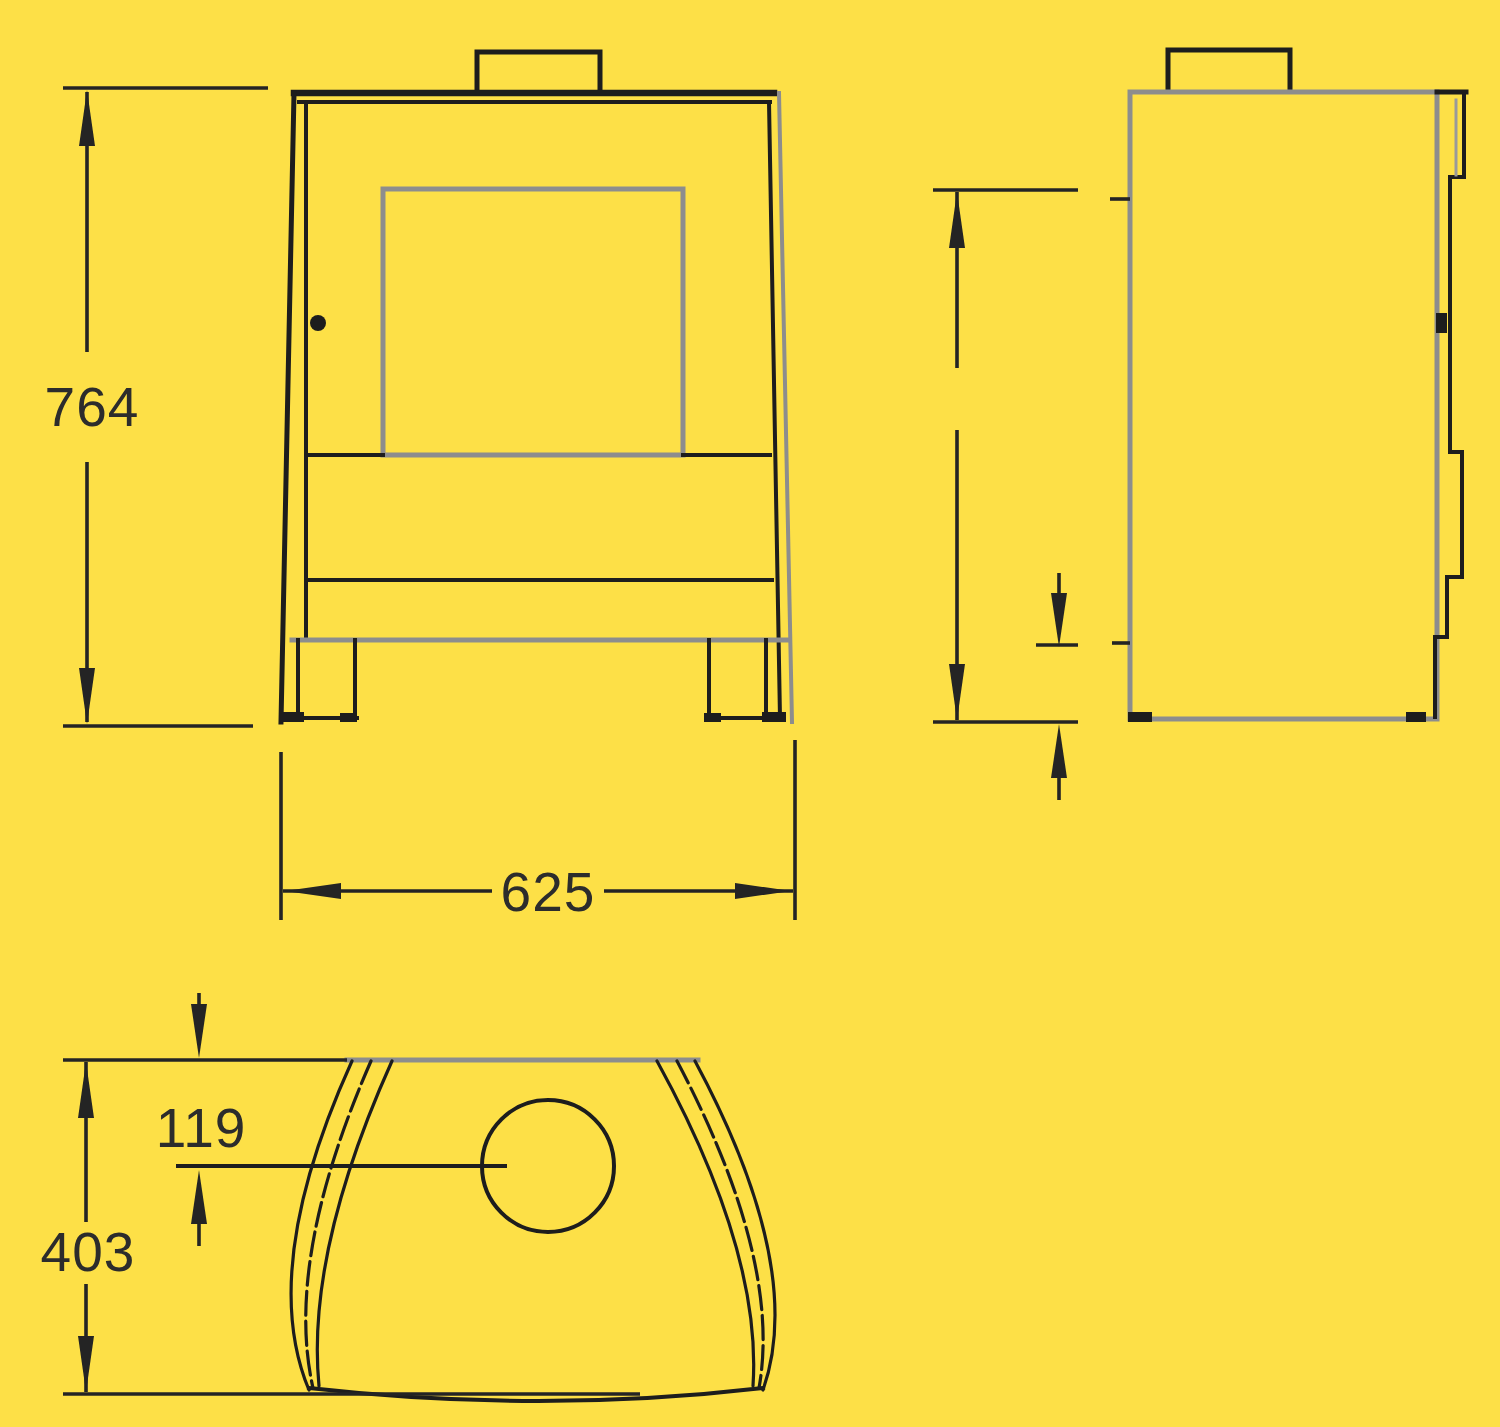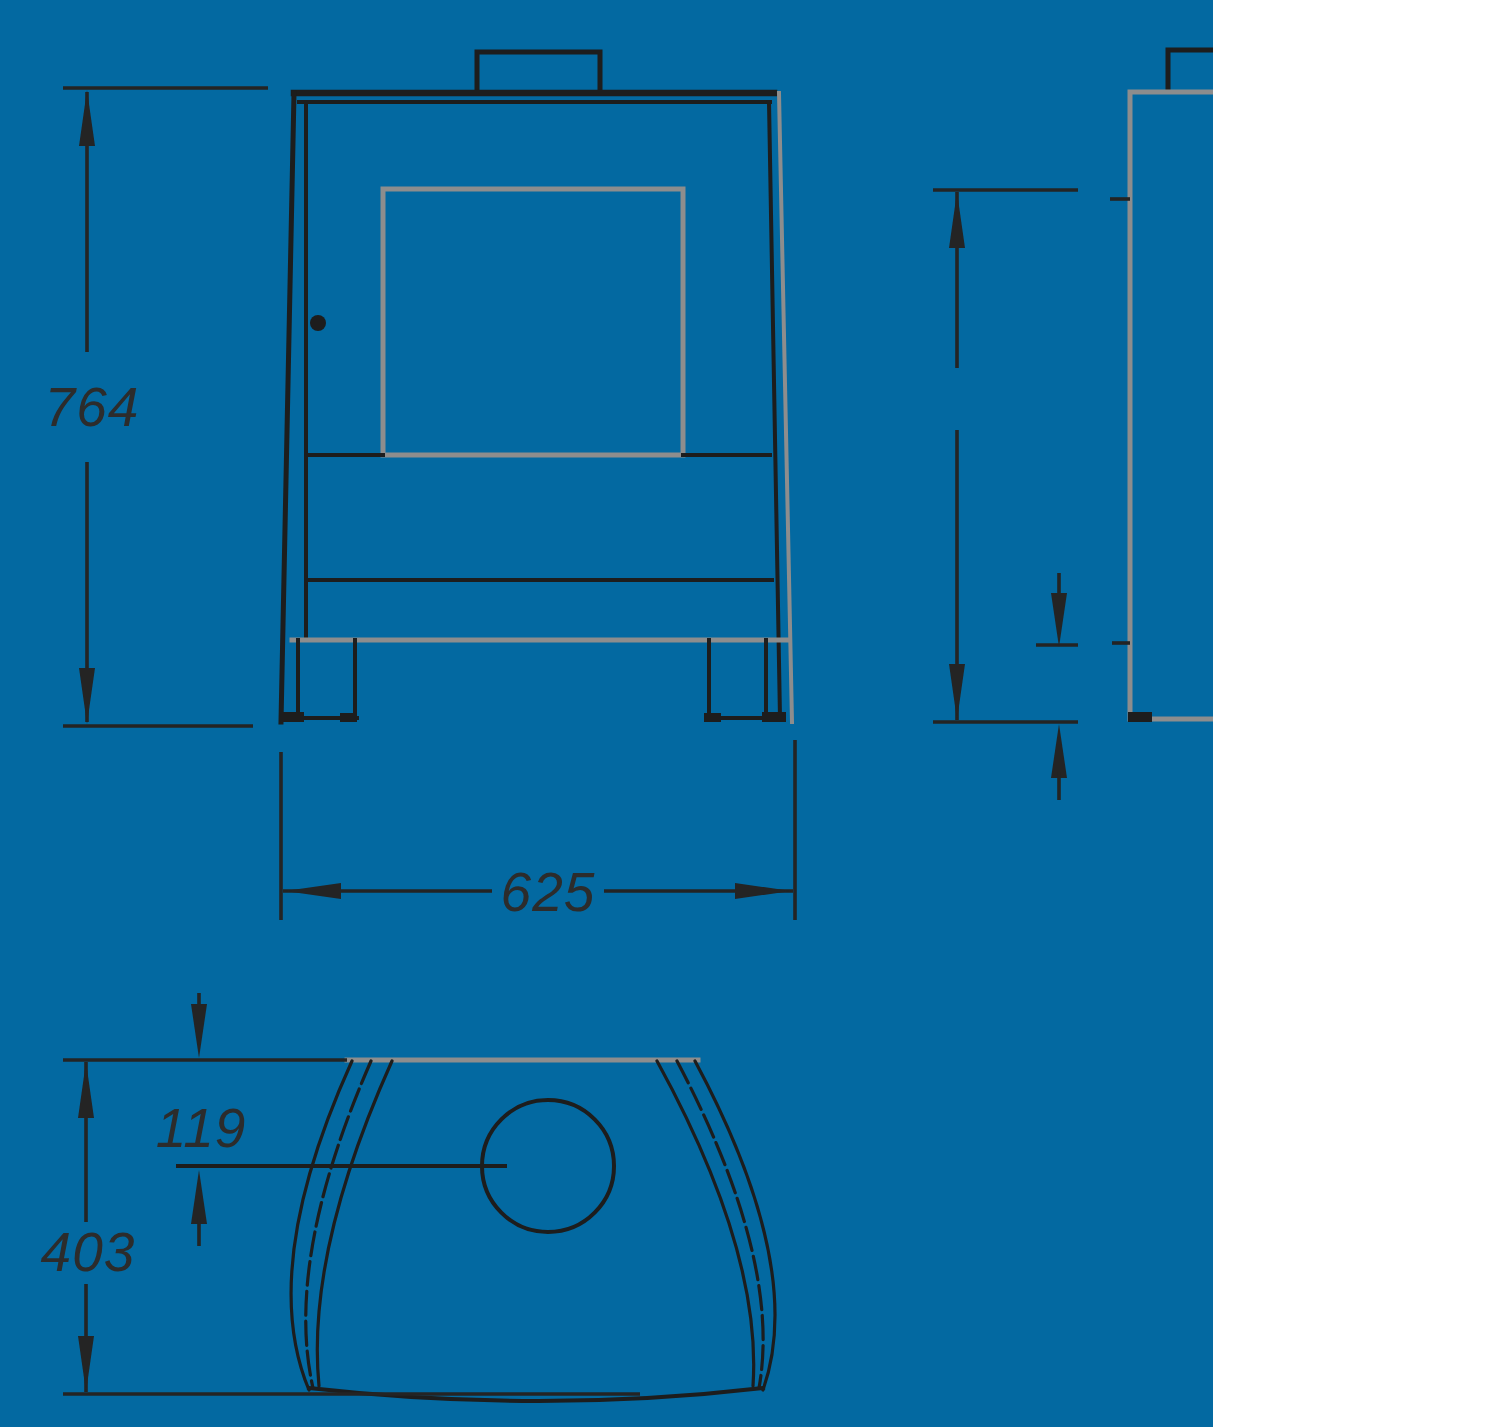--- a/index.html
+++ b/index.html
@@ -3,25 +3,24 @@
 <meta charset="utf-8">
 <style>
   html, body {
     margin: 0;
     padding: 0;
     background: #ffffff;
     font-family: "Liberation Sans", sans-serif;
   }
   .canvas {
     position: relative;
-    width: 1213px;
+    width: 1500px;
     height: 1427px;
-    background: #0369a1;
+    background: #fde047;
     overflow: hidden;
-    font-style: italic;
   }
   svg { display: block; width: 1500px; height: 1427px; }
 
   
   .ln   { stroke: #1d1d1d; stroke-width: 4; fill: none; stroke-linecap: square; }
   .lnTh { stroke: #1d1d1d; stroke-width: 6.5; fill: none; stroke-linecap: square; }
   .ln5  { stroke: #1d1d1d; stroke-width: 5; fill: none; stroke-linecap: square; }
   .ln3  { stroke: #1d1d1d; stroke-width: 3.2; fill: none; stroke-linecap: round; }
   .gray  { stroke: #8d8d8d; stroke-width: 5; fill: none; stroke-linecap: square; }
   .gray4 { stroke: #8d8d8d; stroke-width: 4; fill: none; stroke-linecap: square; }

